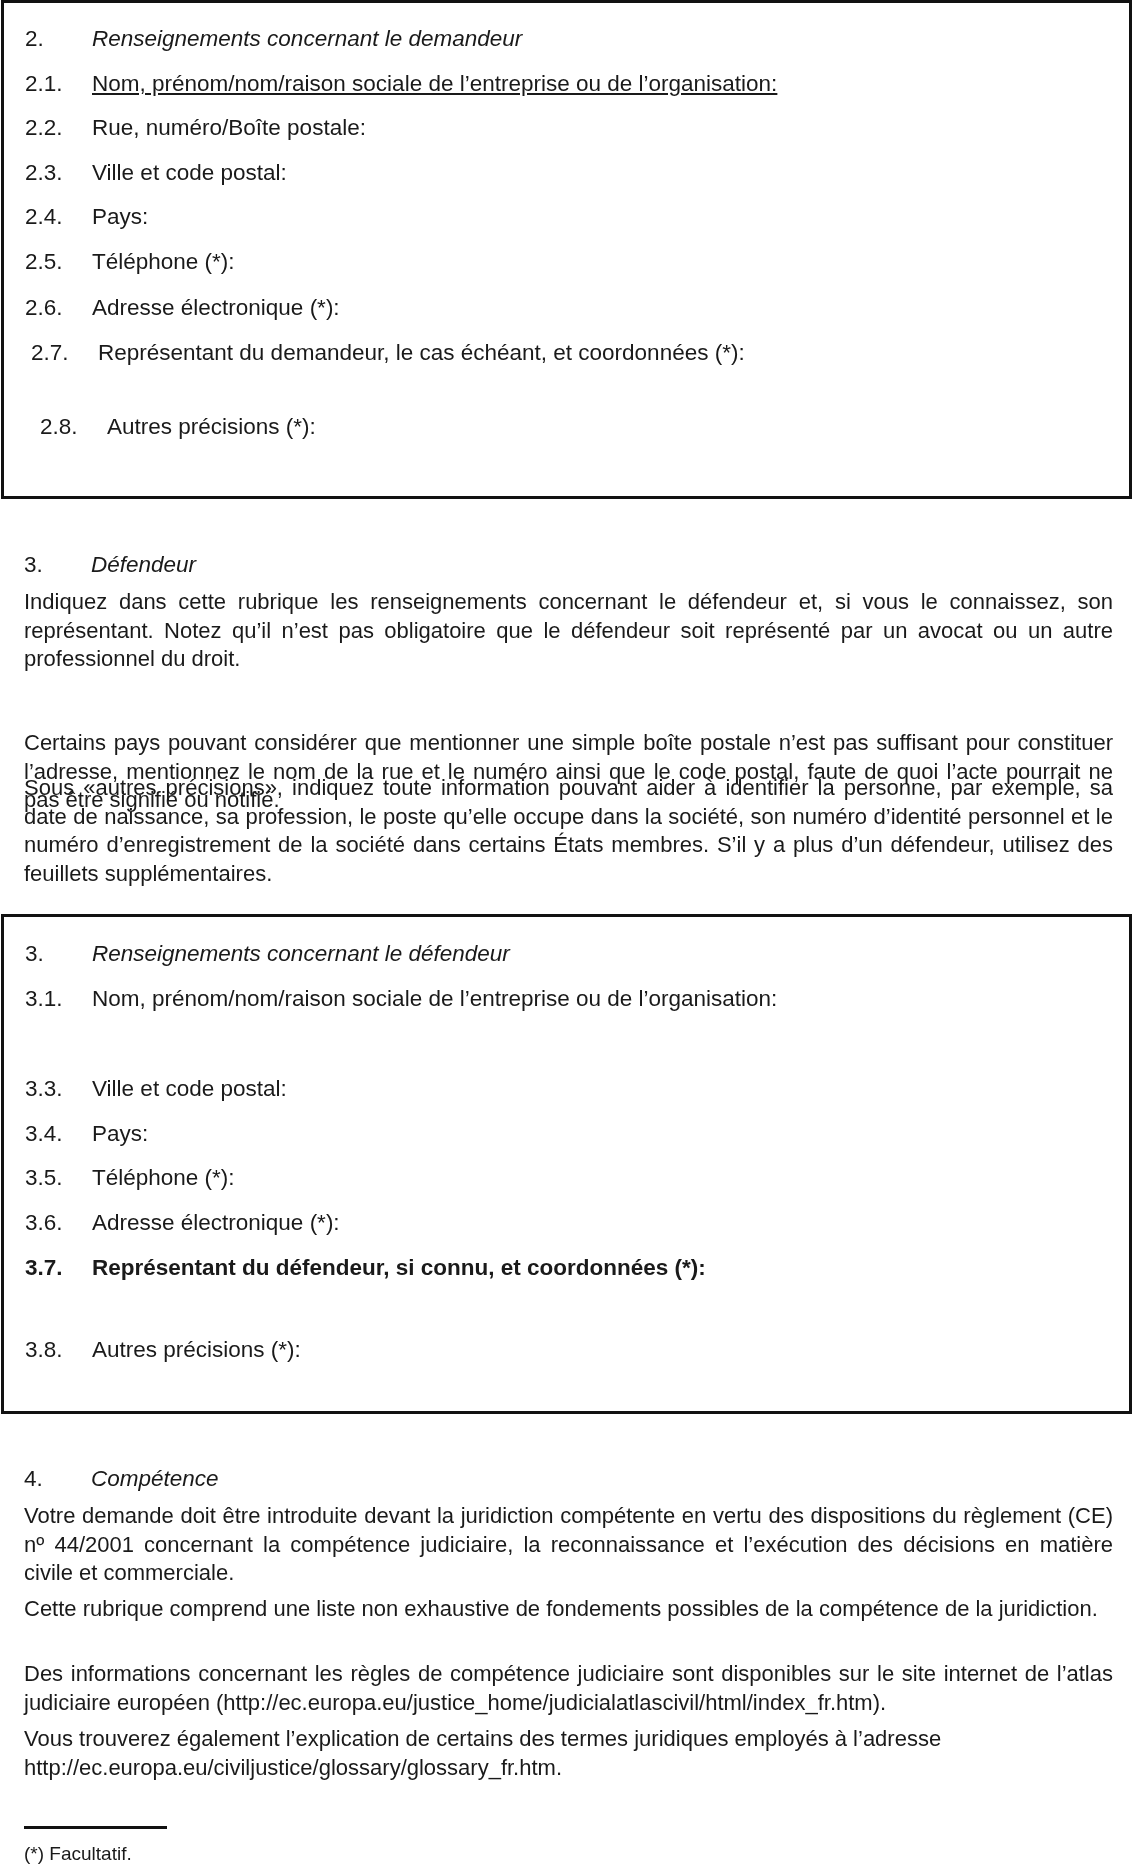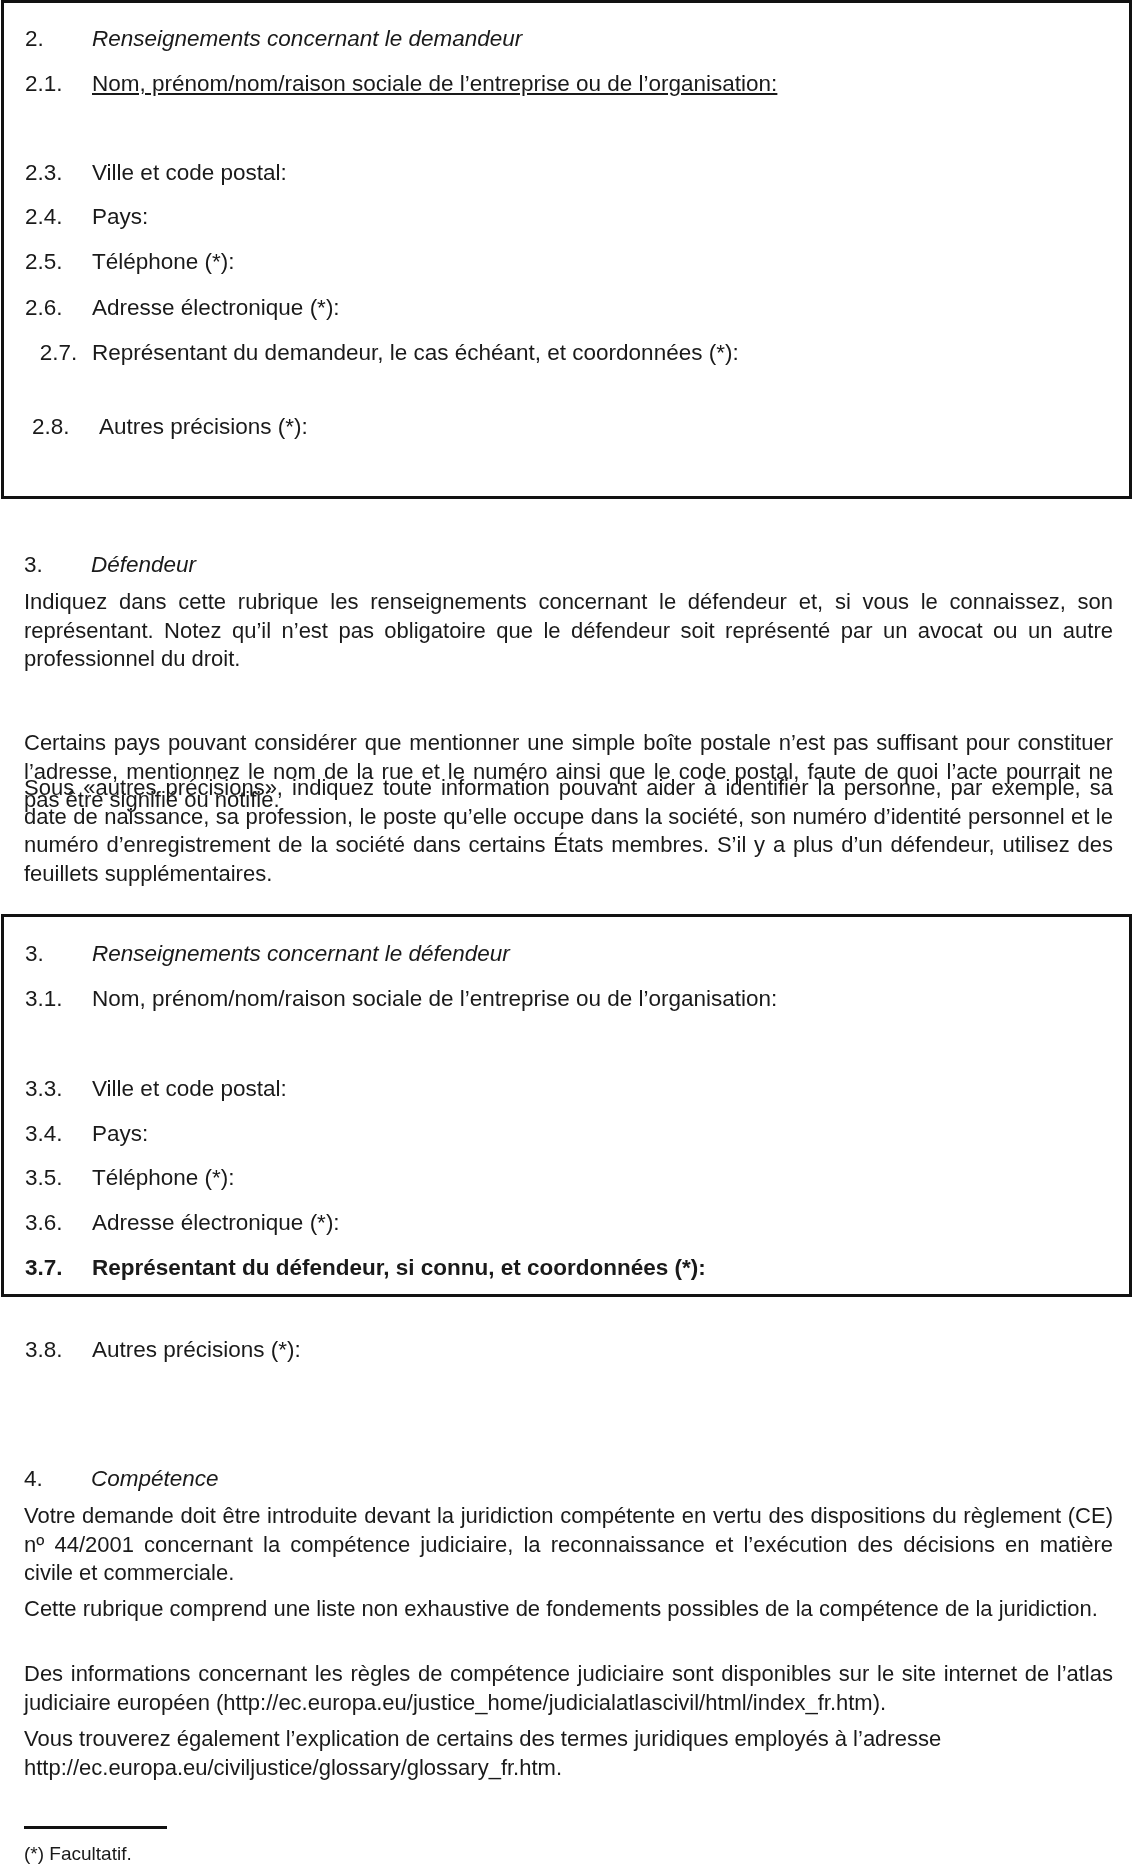--- a/index.html
+++ b/index.html
@@ -14,36 +14,37 @@
   .foot { position:absolute; left:24px; top:1843px; font-size:19px; }
 </style>
 </head>
 <body>
 
 <div class="box" style="top:0; height:499px;padding-left:48px;">
   <div class="row it" style="top:23px; left:21px;">
     <span class="num" style="font-style:normal">2.</span><span>Renseignements concernant le demandeur</span>
   </div>
   <div class="row" style="top:68px; left:21px;text-decoration:underline;"><span class="num">2.1.</span><span>Nom, prénom/nom/raison sociale de l’entreprise ou de l’organisation:</span></div>
+  <div class="row" style="top:112px; left:21px;"><span class="num">2.2.</span><span>Rue, numéro/Boîte postale:</span></div>
   <div class="row" style="top:157px; left:21px;"><span class="num">2.3.</span><span>Ville et code postal:</span></div>
   <div class="row" style="top:201px; left:21px;"><span class="num">2.4.</span><span>Pays:</span></div>
   <div class="row" style="top:246px; left:21px;"><span class="num">2.5.</span><span>Téléphone (*):</span></div>
   <div class="row" style="top:292px; left:21px;"><span class="num">2.6.</span><span>Adresse électronique (*):</span></div>
-  <div class="row" style="top:337px; left:21px;text-align:center;"><span class="num">2.7.</span><span>Représentant du demandeur, le cas échéant, et coordonnées (*):</span></div>
-  <div class="row" style="top:411px; left:28px;"><span class="num">2.8.</span><span>Autres précisions (*):</span></div>
+  <div class="row" style="top:337px; left:27px;"><span class="num">2.7.</span><span>Représentant du demandeur, le cas échéant, et coordonnées (*):</span></div>
+  <div class="row" style="top:411px; left:36px;"><span class="num">2.8.</span><span>Autres précisions (*):</span></div>
 </div>
 
 <div class="heading" style="top:552px;">
   <span class="num">3.</span><span class="it">Défendeur</span>
 </div>
 <div class="para" style="top:588px;">Indiquez dans cette rubrique les renseignements concernant le défendeur et, si vous le connaissez, son représentant. Notez qu’il n’est pas obligatoire que le défendeur soit représenté par un avocat ou un autre professionnel du droit.</div>
 <div class="para" style="top:681px;margin-top:48px;">Certains pays pouvant considérer que mentionner une simple boîte postale n’est pas suffisant pour constituer l’adresse, mentionnez le nom de la rue et le numéro ainsi que le code postal, faute de quoi l’acte pourrait ne pas être signifié ou notifié.</div>
 <div class="para" style="top:774px;">Sous «autres précisions», indiquez toute information pouvant aider à identifier la personne, par exemple, sa date de naissance, sa profession, le poste qu’elle occupe dans la société, son numéro d’identité personnel et le numéro d’enregistrement de la société dans certains États membres. S’il y a plus d’un défendeur, utilisez des feuillets supplémentaires.</div>
 
-<div class="box" style="top:914px; height:383px;">
+<div class="box" style="top:914px; height:500px;">
   <div class="row it" style="top:24px; left:21px;">
     <span class="num" style="font-style:normal">3.</span><span>Renseignements concernant le défendeur</span>
   </div>
   <div class="row" style="top:69px; left:21px;"><span class="num">3.1.</span><span>Nom, prénom/nom/raison sociale de l’entreprise ou de l’organisation:</span></div>
   <div class="row" style="top:159px; left:21px;"><span class="num">3.3.</span><span>Ville et code postal:</span></div>
   <div class="row" style="top:204px; left:21px;"><span class="num">3.4.</span><span>Pays:</span></div>
   <div class="row" style="top:248px; left:21px;"><span class="num">3.5.</span><span>Téléphone (*):</span></div>
   <div class="row" style="top:293px; left:21px;"><span class="num">3.6.</span><span>Adresse électronique (*):</span></div>
   <div class="row" style="top:338px; left:21px;font-weight:bold;"><span class="num">3.7.</span><span>Représentant du défendeur, si connu, et coordonnées (*):</span></div>
   <div class="row" style="top:420px; left:21px;"><span class="num">3.8.</span><span>Autres précisions (*):</span></div>

